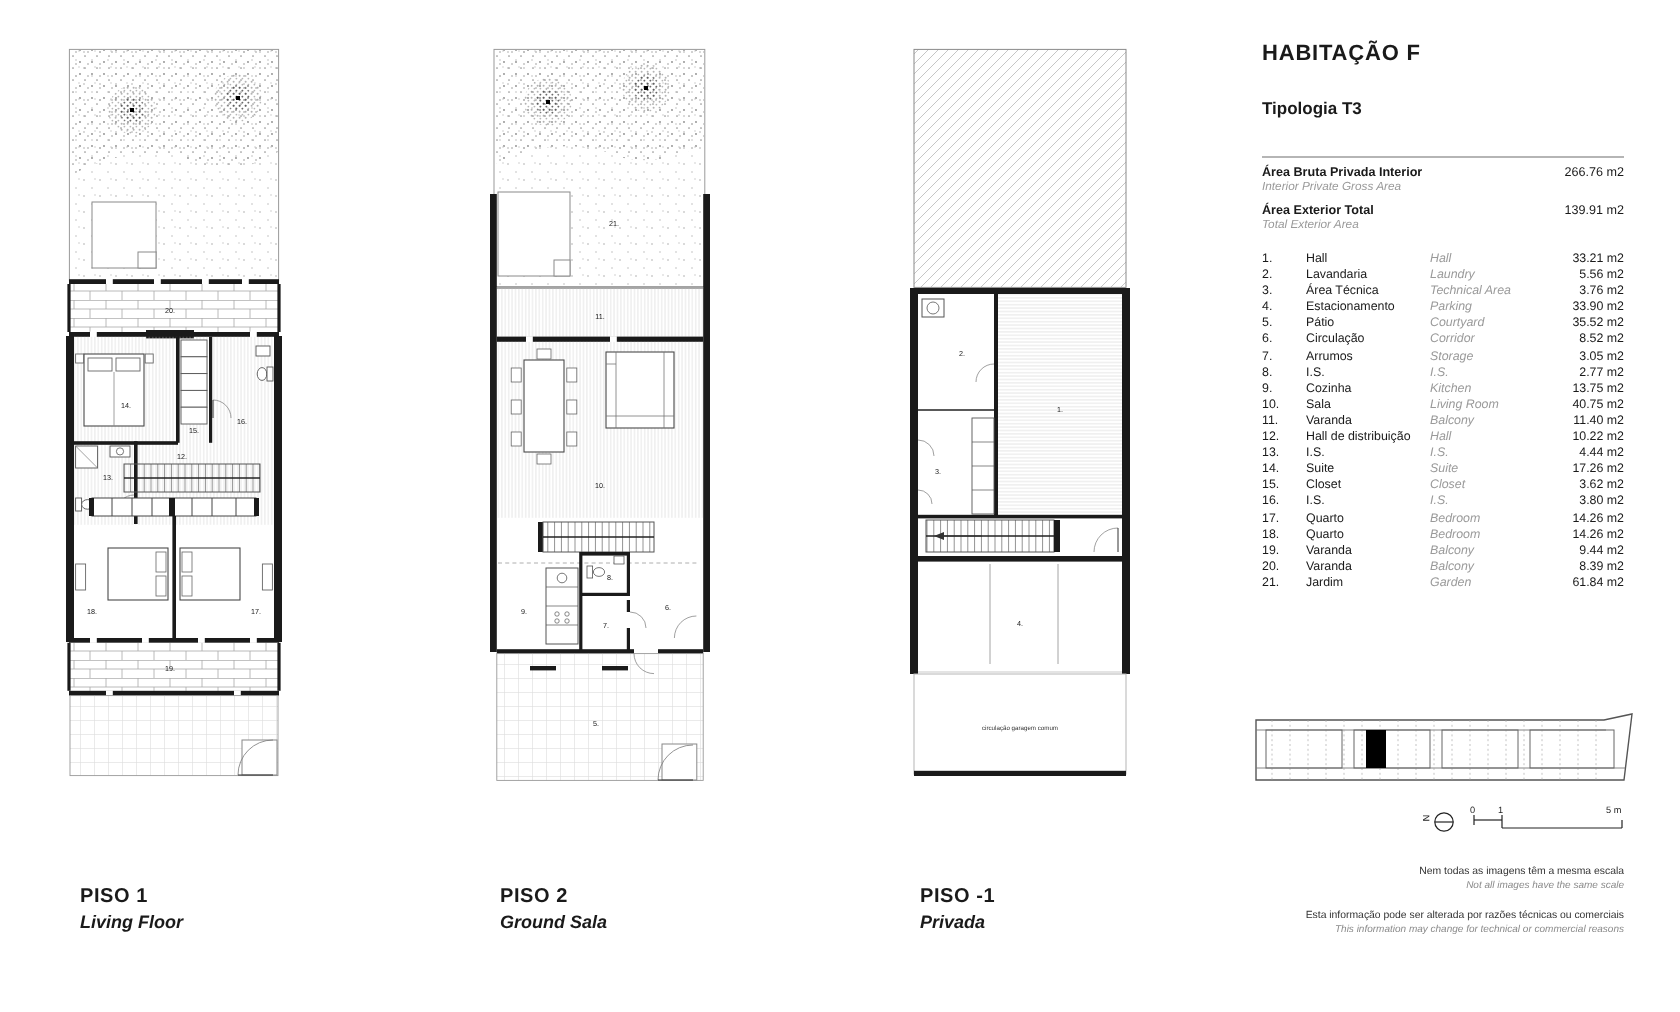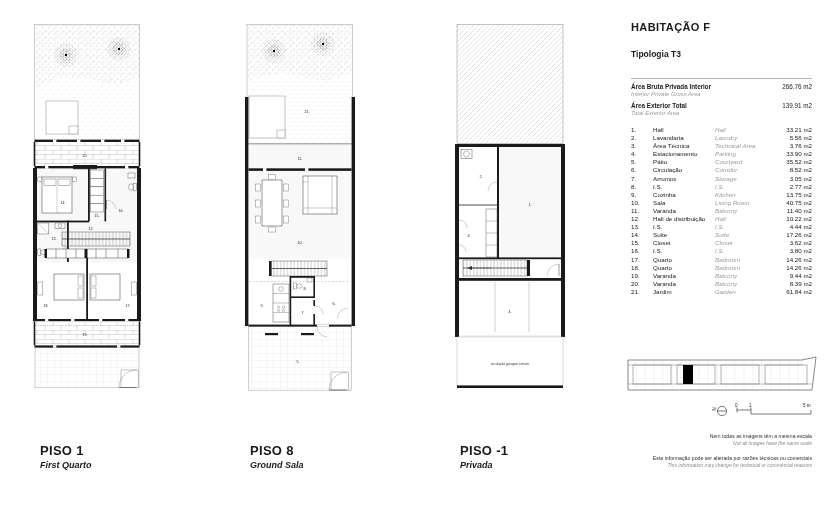--- a/index.html
+++ b/index.html
@@ -4,21 +4,21 @@
 <style>
   html,body{margin:0;padding:0;background:#fff;}
   body{width:840px;height:506px;font-family:"Liberation Sans",sans-serif;color:#1a1a1a;}
   .sheet{position:relative;width:840px;height:506px;background:#fff;overflow:hidden;}
   .plan{position:absolute;top:24px;margin:0;}
   .plan svg{display:block;}
   .w{fill:var(--ink,#1a1a1a);}
   .rl{font-size:3.6px;fill:#222;text-anchor:middle;font-family:"Liberation Sans",sans-serif;}
   .note-t{font-size:3.1px;fill:#333;text-anchor:middle;font-family:"Liberation Sans",sans-serif;}
   .floor-label{position:absolute;top:443px;}
-  .fl-pt{font-size:13px;font-weight:700;letter-spacing:.3px;}
+  .fl-pt{font-size:10px;font-weight:700;letter-spacing:.3px;}
   .fl-en{font-size:9px;font-weight:700;font-style:italic;margin-top:2px;}
   .panel{position:absolute;left:631px;top:0;width:181px;height:506px;}
   .p-title{position:absolute;top:21px;left:0;margin:0;font-size:11px;font-weight:700;letter-spacing:.4px;}
   .p-sub{position:absolute;top:49px;left:0;margin:0;font-size:8.5px;font-weight:700;text-align:center;}
   .areas{position:absolute;top:78px;left:0;width:181px;border-top:1px solid #b5b5b5;padding-top:4px;}
   .arow{display:grid;grid-template-columns:1fr auto;margin-bottom:5px;}
   .apt{font-size:6.3px;font-weight:700;}
   .aen{font-size:5.9px;font-style:italic;color:#9a9a9a;margin-top:1px;}
   .aval{font-size:6.3px;text-align:right;}
   .rooms{position:absolute;top:126px;left:0;width:181px;}
@@ -339,24 +339,24 @@
       </g>
       <text class="rl" x="26" y="154">2.</text>
       <text class="rl" x="14" y="213">3.</text>
       <text class="rl" x="75" y="182">1.</text>
       <text class="rl" x="55" y="289">4.</text>
     </svg>
   </figure>
 
   <div class="floor-label" style="left:40px">
     <div class="fl-pt">PISO 1</div>
-    <div class="fl-en">First Quarto</div>
+    <div class="fl-en">Living Floor</div>
   </div>
   <div class="floor-label" style="left:250px">
-    <div class="fl-pt">PISO 8</div>
+    <div class="fl-pt">PISO 2</div>
     <div class="fl-en">Ground Sala</div>
   </div>
   <div class="floor-label" style="left:460px">
     <div class="fl-pt">PISO -1</div>
     <div class="fl-en">Privada</div>
   </div>
 
   <aside class="panel">
     <h1 class="p-title">HABITAÇÃO F</h1>
     <h2 class="p-sub">Tipologia T3</h2>

